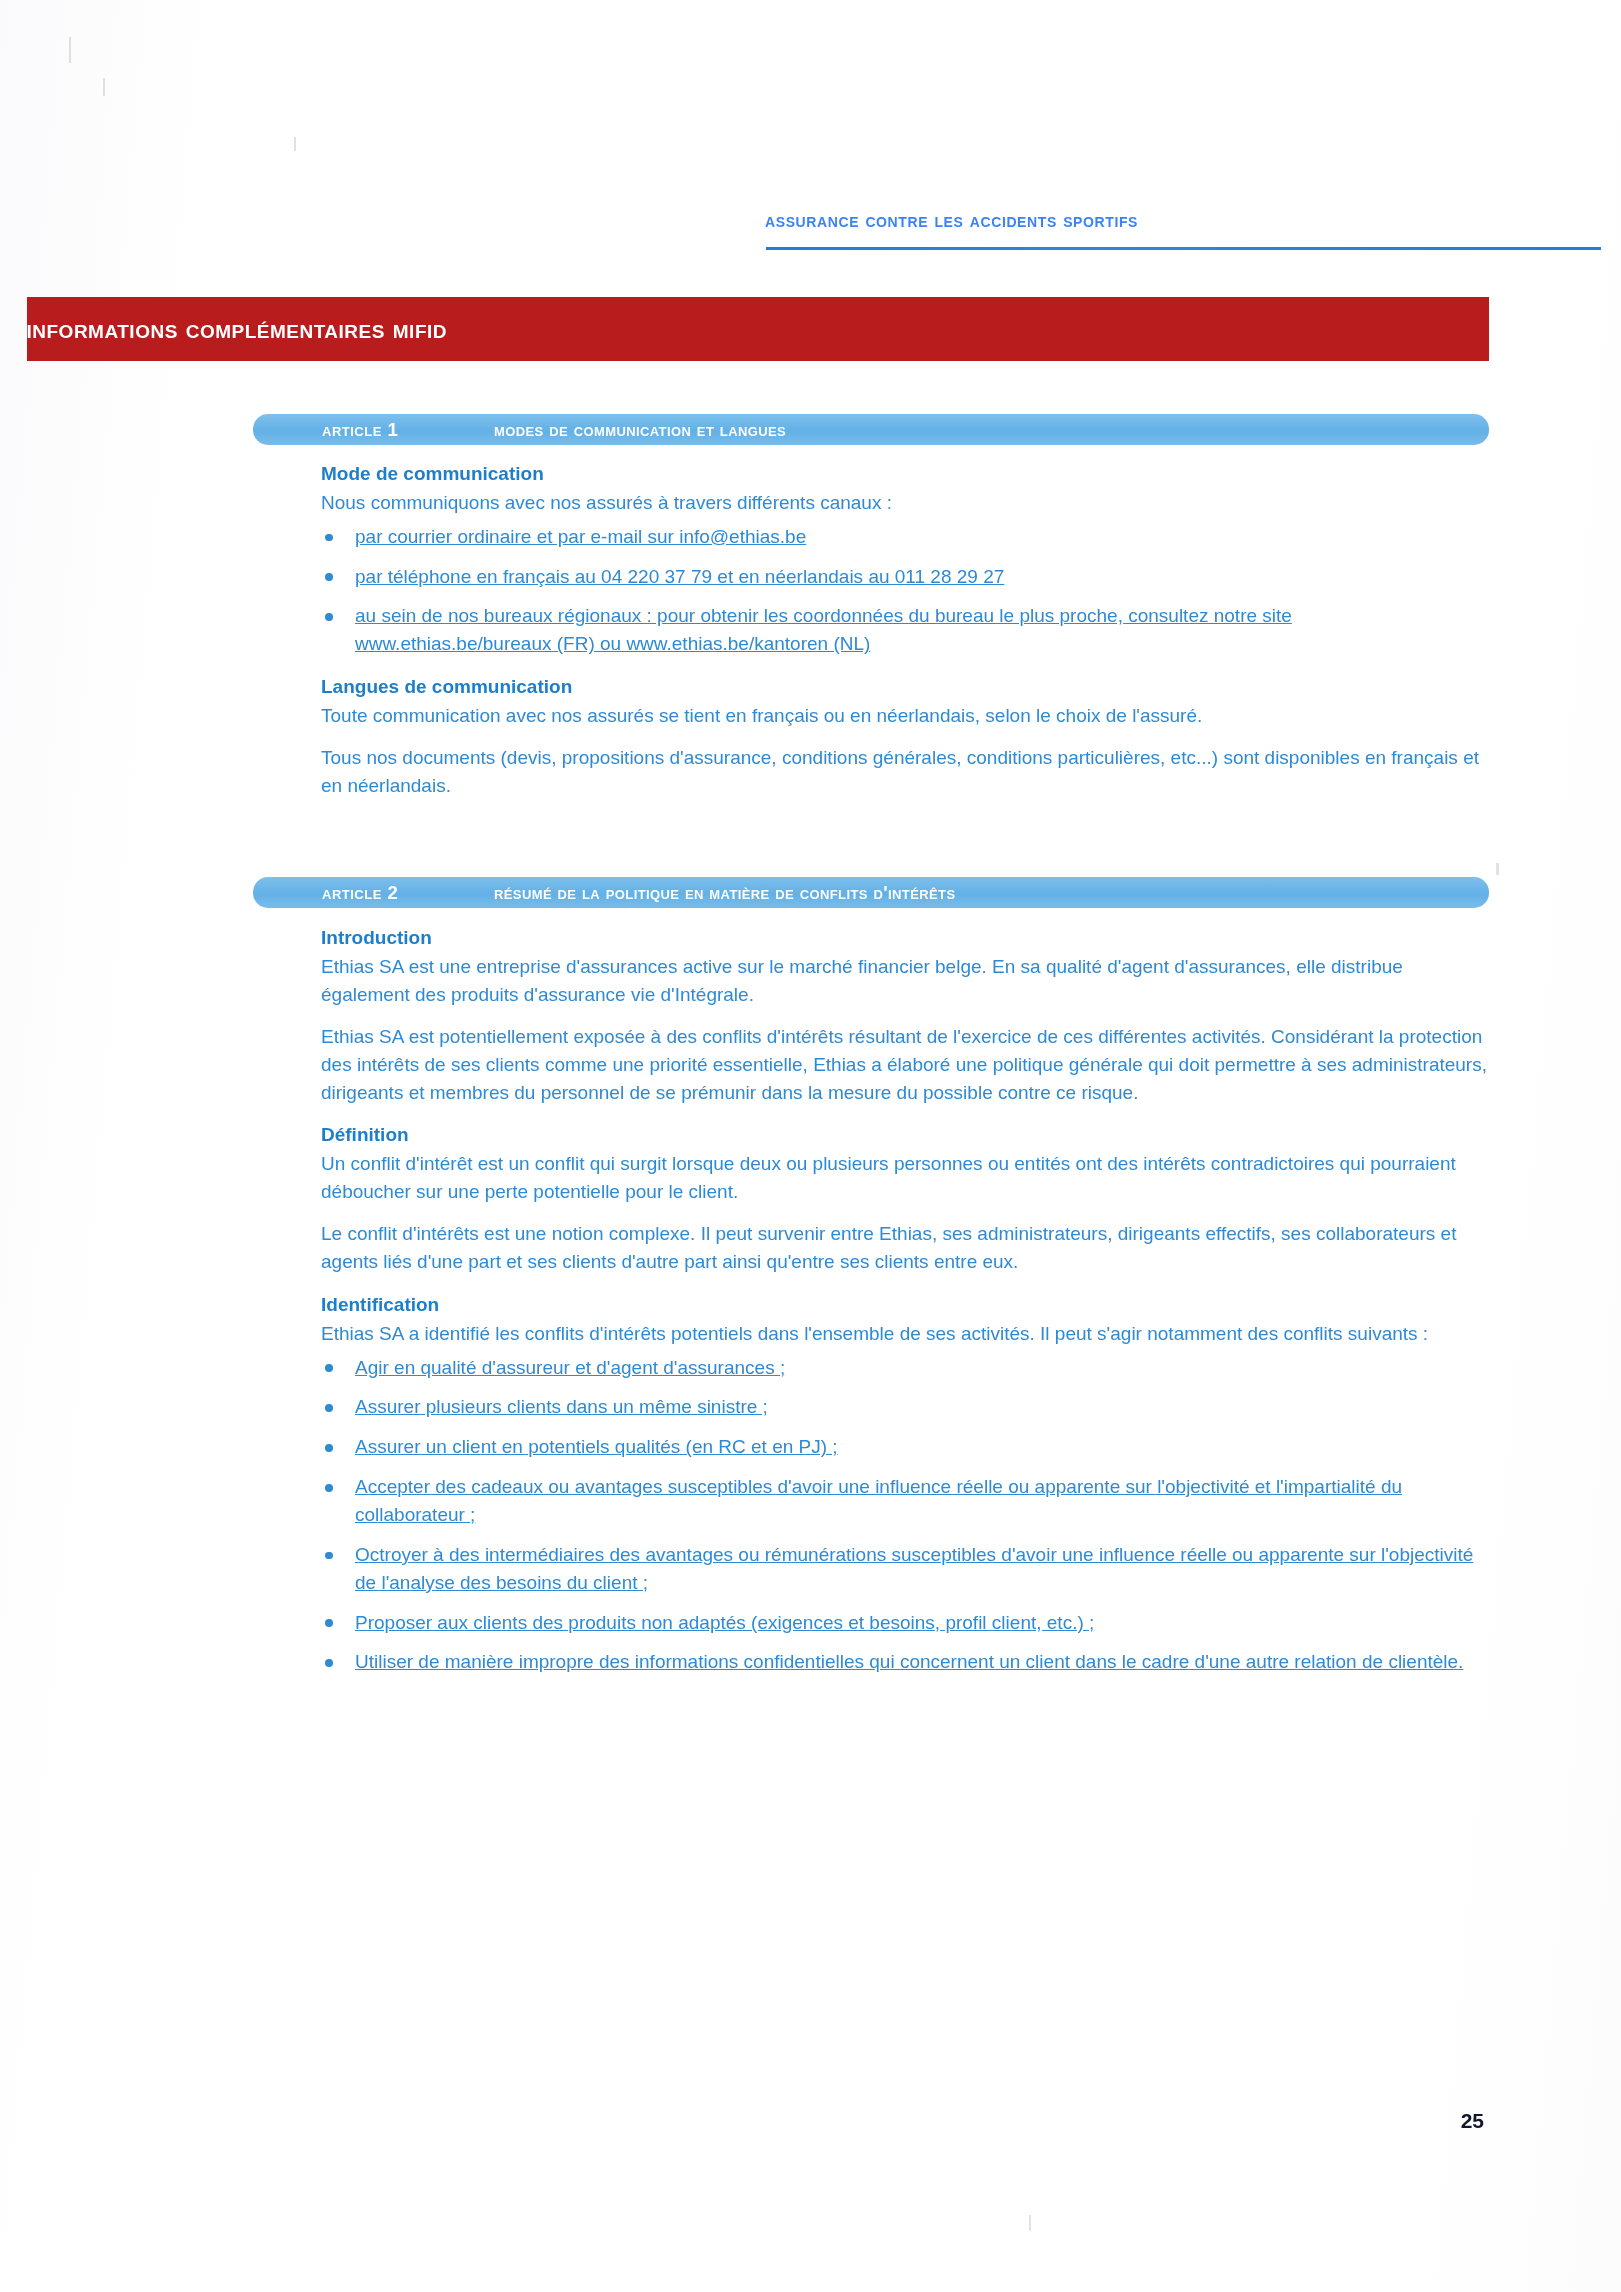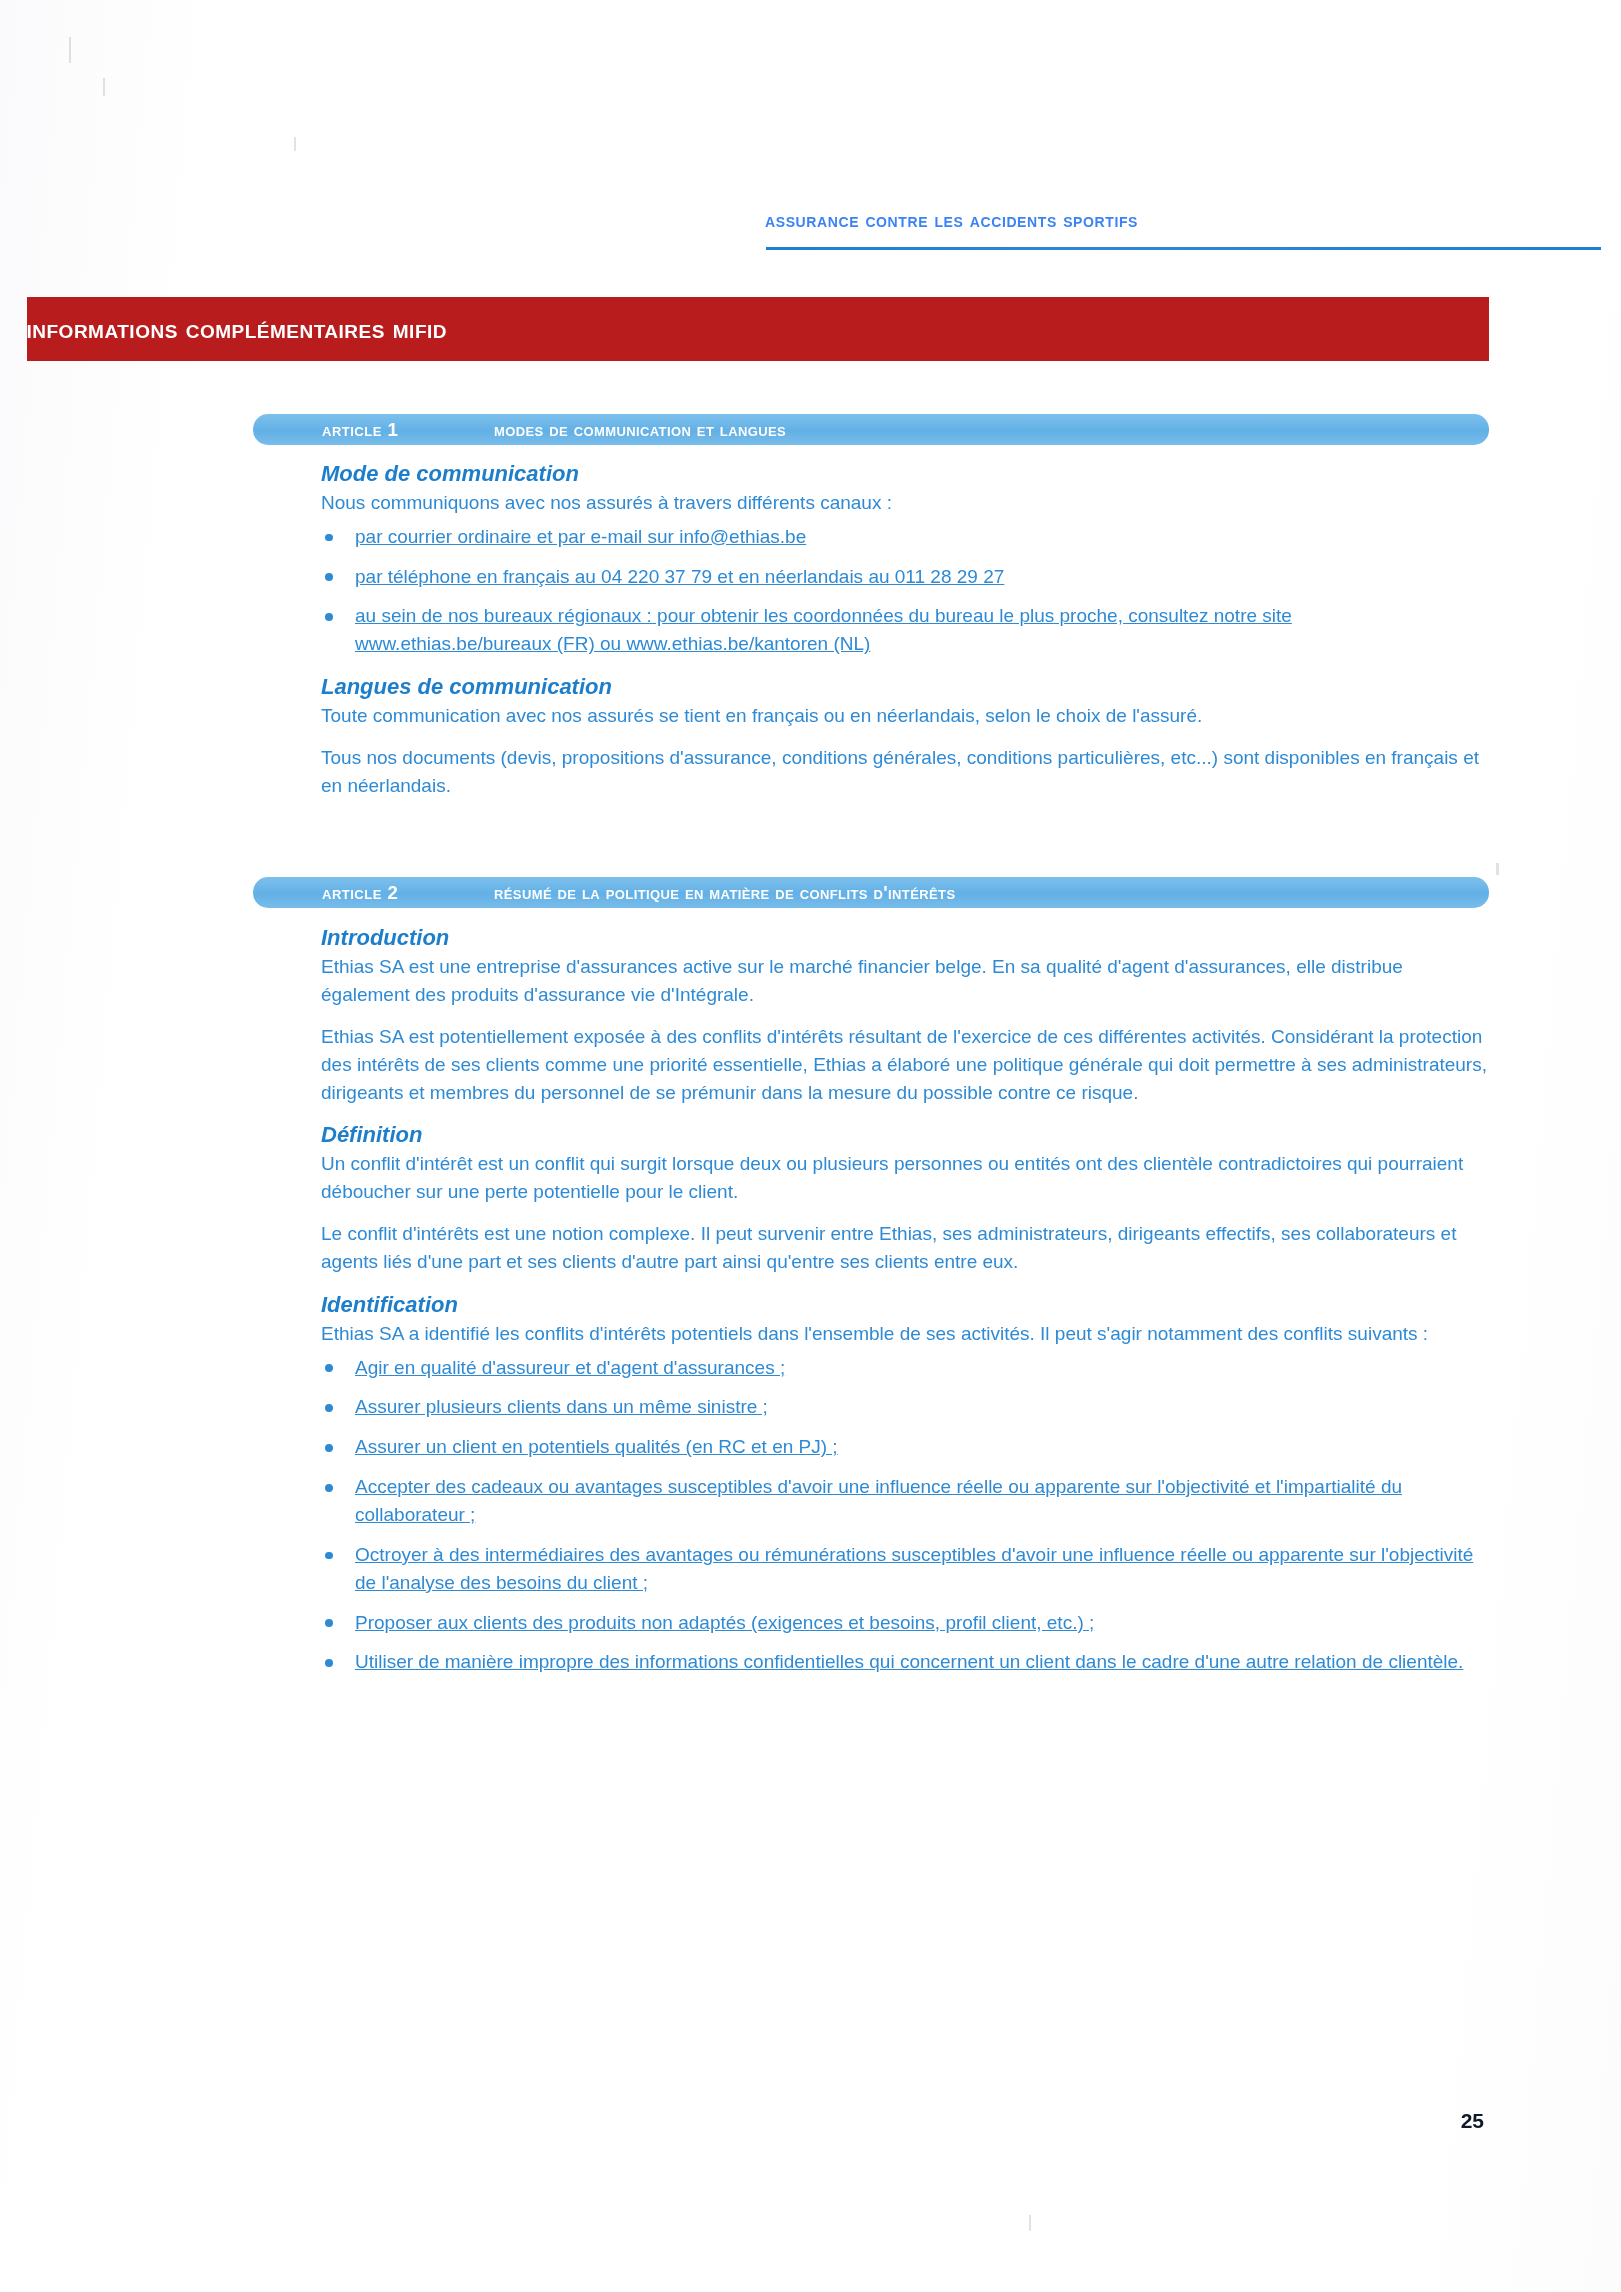--- a/index.html
+++ b/index.html
@@ -109,24 +109,23 @@
     position: absolute;
     left: 321px;
     width: 1166px;
     color: #2e8ad4;
     font-size: 19px;
     line-height: 28px;
   }
   .sub-head {
     color: #1d7ecb;
     font-weight: 700;
-    font-size: 22px;
+    font-size: 19px;
     line-height: 29px;
     margin: 0 0 1px 0;
-    font-style: italic;
   }
   p.para {
     margin: 0 0 13.7px 0;
     color: #2e8ad4;
   }
   p.para.tight { margin-bottom: 3.9px; }
   ul.bullets {
     list-style: none;
     margin: 5.9px 0 9.8px 0;
     padding: 0;
@@ -209,21 +208,21 @@
     <div class="art-no">Article 2</div>
     <div class="art-title">Résumé de la politique en matière de conflits d'intérêts</div>
   </div>
 
   <div class="content" style="top:923px;">
     <div class="sub-head">Introduction</div>
     <p class="para">Ethias SA est une entreprise d'assurances active sur le marché financier belge. En sa qualité d'agent d'assurances, elle distribue également des produits d'assurance vie d'Intégrale.</p>
     <p class="para">Ethias SA est potentiellement exposée à des conflits d'intérêts résultant de l'exercice de ces différentes activités. Considérant la protection des intérêts de ses clients comme une priorité essentielle, Ethias a élaboré une politique générale qui doit permettre à ses administrateurs, dirigeants et membres du personnel de se prémunir dans la mesure du possible contre ce risque.</p>
 
     <div class="sub-head" style="margin-top:11.8px;">Définition</div>
-    <p class="para">Un conflit d'intérêt est un conflit qui surgit lorsque deux ou plusieurs personnes ou entités ont des clientèle contradictoires qui pourraient déboucher sur une perte potentielle pour le client.</p>
+    <p class="para">Un conflit d'intérêt est un conflit qui surgit lorsque deux ou plusieurs personnes ou entités ont des intérêts contradictoires qui pourraient déboucher sur une perte potentielle pour le client.</p>
     <p class="para">Le conflit d'intérêts est une notion complexe. Il peut survenir entre Ethias, ses administrateurs, dirigeants effectifs, ses collaborateurs et agents liés d'une part et ses clients d'autre part ainsi qu'entre ses clients entre eux.</p>
 
     <div class="sub-head" style="margin-top:11.8px;">Identification</div>
     <p class="para tight">Ethias SA a identifié les conflits d'intérêts potentiels dans l'ensemble de ses activités. Il peut s'agir notamment des conflits suivants :</p>
     <ul class="bullets">
       <li>Agir en qualité d'assureur et d'agent d'assurances ;</li>
       <li>Assurer plusieurs clients dans un même sinistre ;</li>
       <li>Assurer un client en potentiels qualités (en RC et en PJ) ;</li>
       <li>Accepter des cadeaux ou avantages susceptibles d'avoir une influence réelle ou apparente sur l'objectivité et l'impartialité du collaborateur ;</li>
       <li>Octroyer à des intermédiaires des avantages ou rémunérations susceptibles d'avoir une influence réelle ou apparente sur l'objectivité de l'analyse des besoins du client ;</li>

